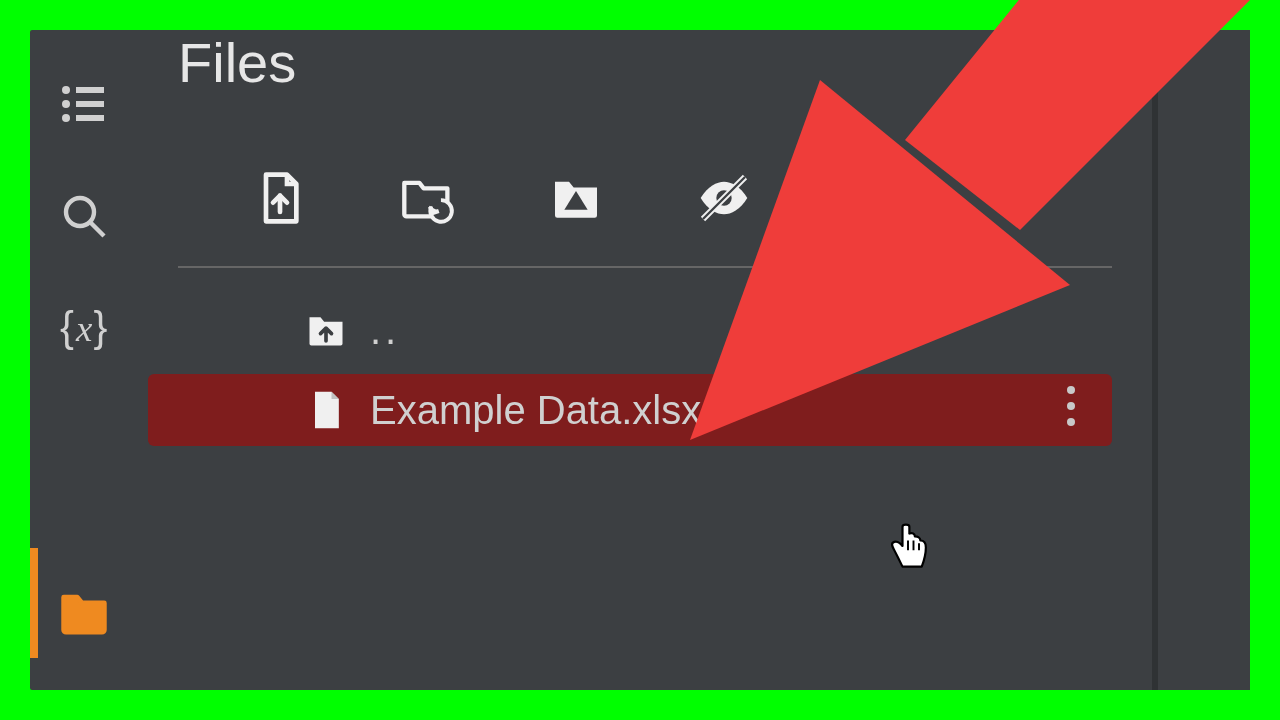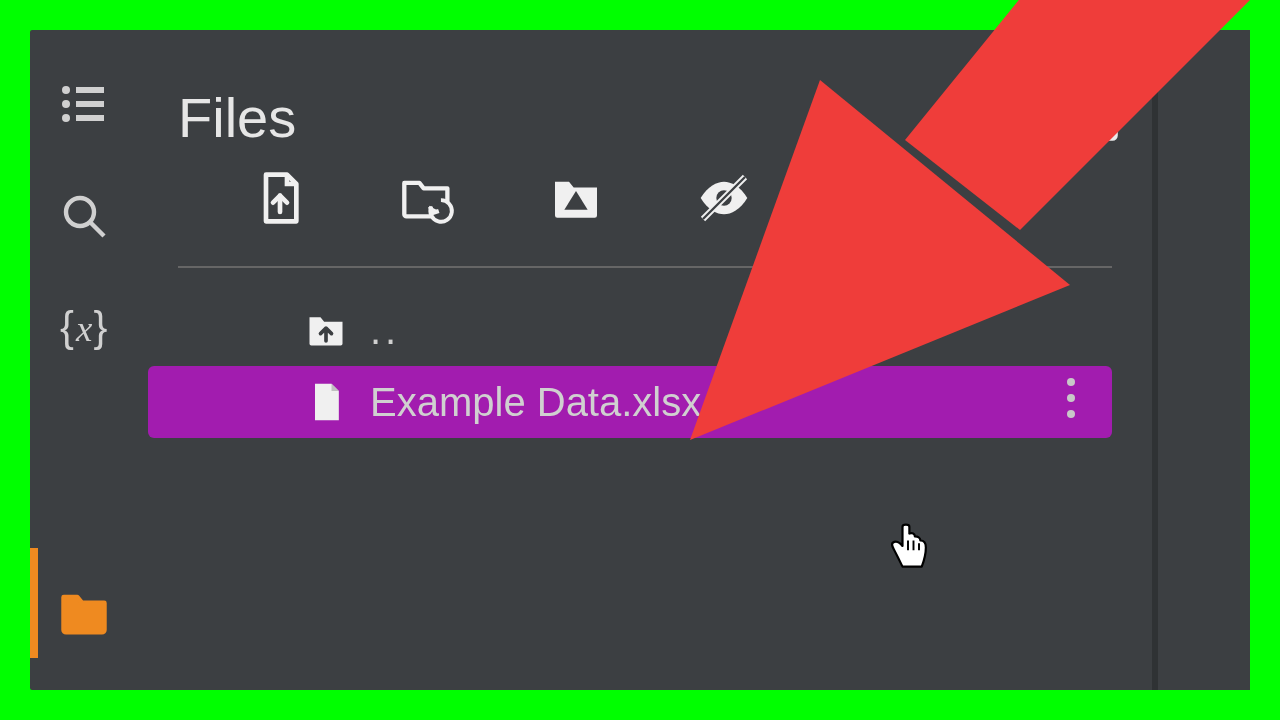--- a/index.html
+++ b/index.html
@@ -61,21 +61,21 @@
   .main {
     flex: 1;
     display: flex;
     flex-direction: column;
     color: #e6e6e6;
     position: relative;
     border-right: 6px solid #2f3234;
   }
   .header {
     display: flex;
-    align-items: flex-end;
+    align-items: flex-start;
     height: 120px;
     padding: 0 30px 0 40px;
     gap: 44px;
   }
   .header-title {
     font-size: 56px;
     font-weight: 400;
     color: #e6e6e6;
     flex: 1;
   }
@@ -105,22 +105,22 @@
     font-size: 40px;
     position: relative;
   }
   .tree-row svg.fi { width: 44px; height: 44px; flex-shrink: 0; }
   .chevron-slot { width: 24px; display:flex; align-items:center; justify-content:center; }
   .chevron-slot svg { width: 18px; height: 28px; }
   .tree-row .name { white-space: nowrap; }
   .tree-row.parent .name { letter-spacing: 4px; }
 
   .tree-row.selected {
-    background: #a21caf;
-    margin: 0 40px 0 10px;
+    background: #7f1d1d;
+    margin: 8px 40px 0 10px;
     padding-left: 110px;
     border-radius: 6px;
   }
   .tree-row.selected .more {
     margin-left: auto;
     margin-right: 36px;
   }
   .tree-row.selected .more svg { width: 10px; height: 44px; }
   .tree-row.selected .more circle { fill: #c8c8c8; }
 

